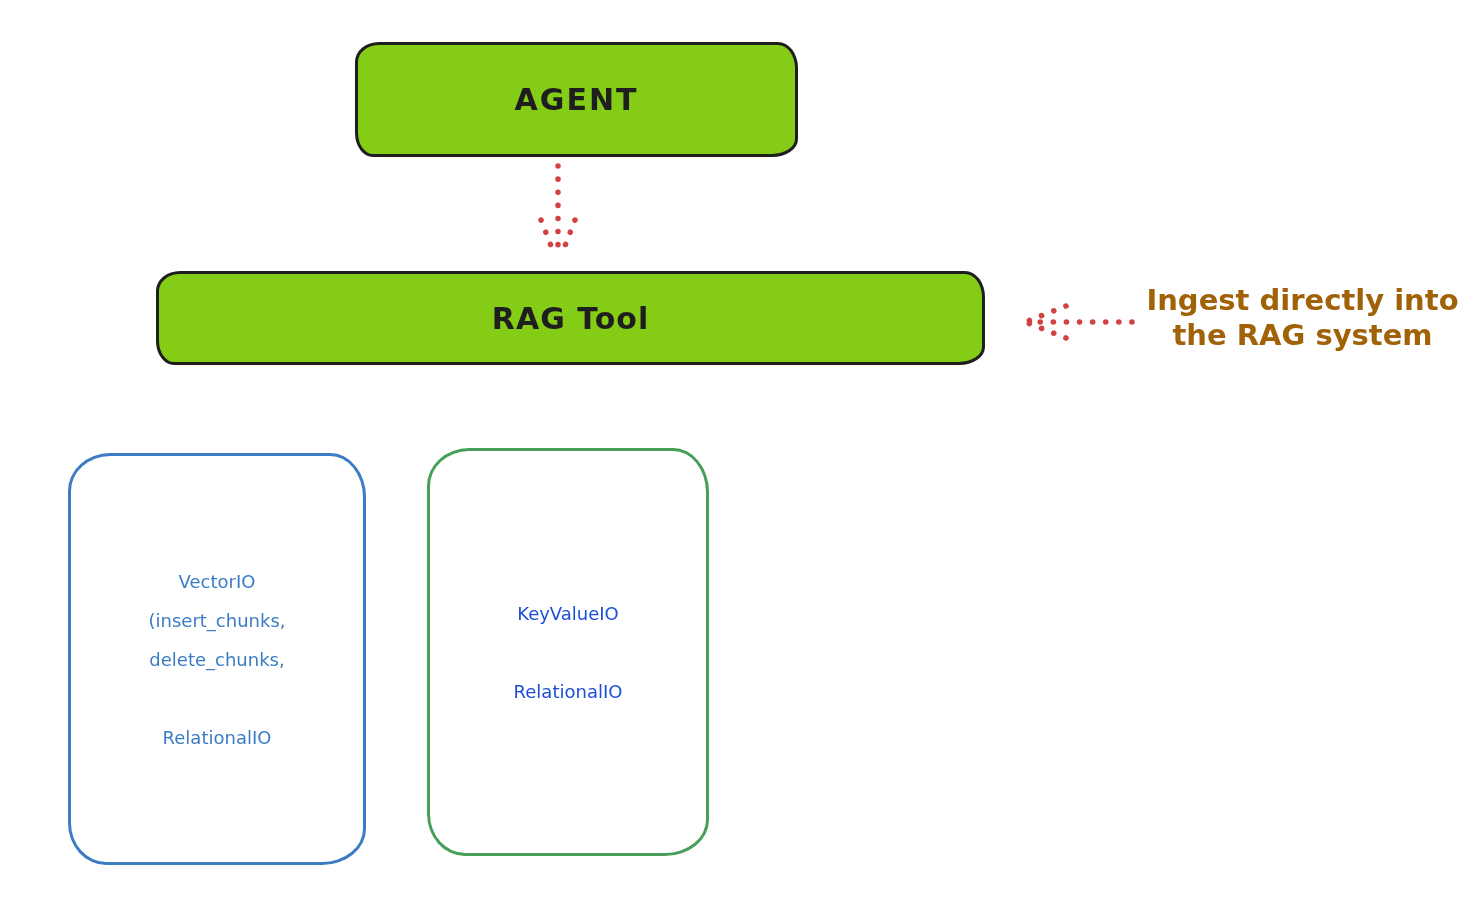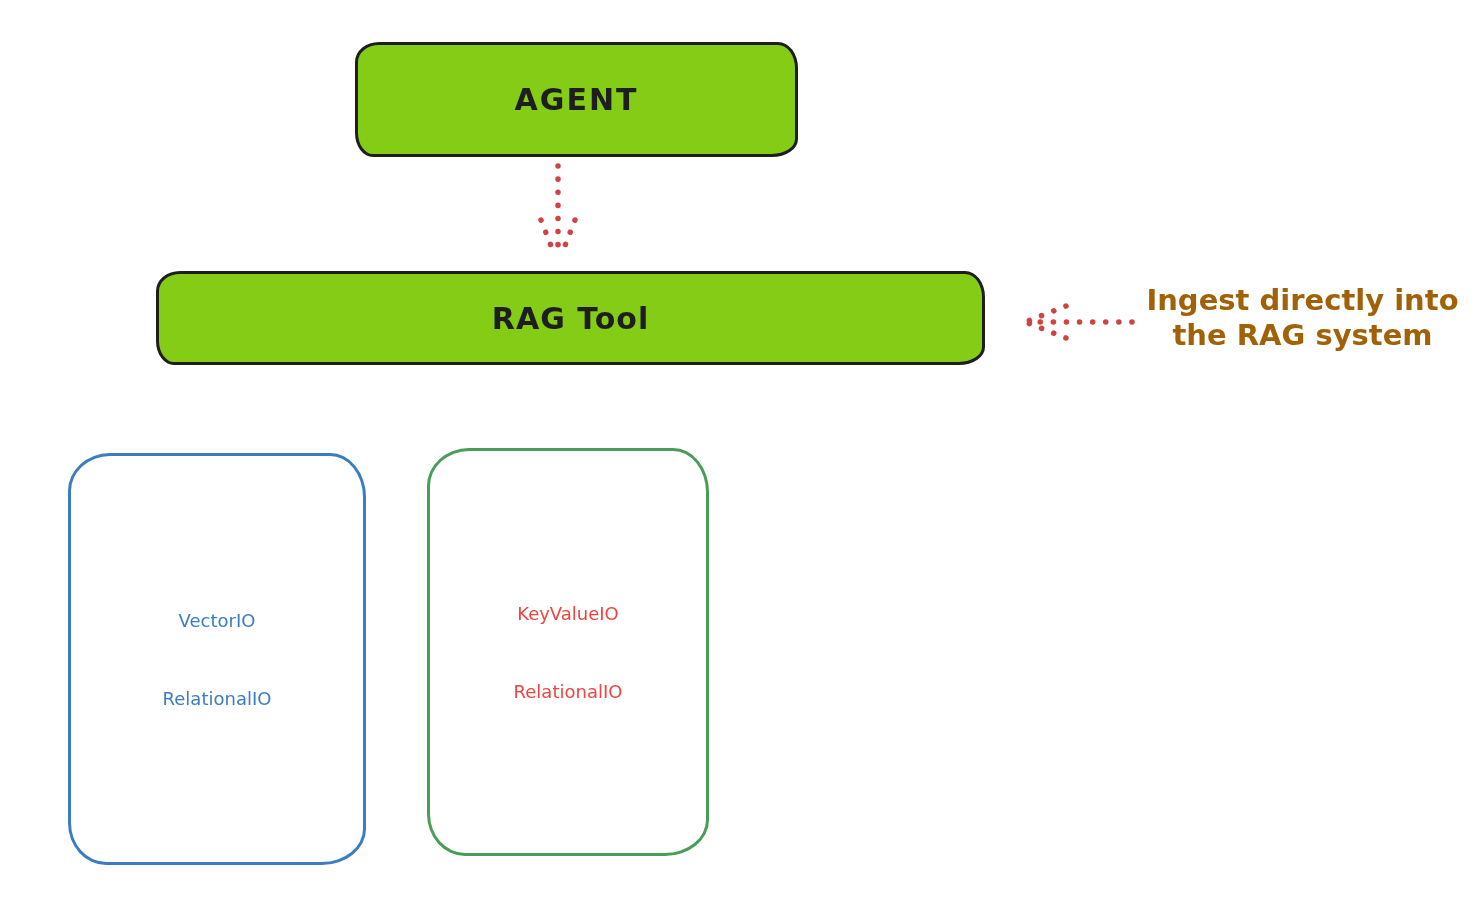--- a/index.html
+++ b/index.html
@@ -85,21 +85,21 @@
     height: 412px;
     border: 3.5px solid #3b7cc4;
     color: #3b7cc4;
   }
   .card-keyvalue {
     left: 427px;
     top: 448px;
     width: 282px;
     height: 408px;
     border: 3.5px solid #479e58;
-    color: #ef4444;
+    color: #1d4ed8;
     text-align: center;
   }
   .card-relational {
     left: 783px;
     top: 445px;
     width: 284px;
     height: 410px;
     border: 3.5px solid #9a3bb5;
     color: #9a3bb5;
   }
@@ -133,20 +133,22 @@
   </svg>
 
   <div class="annotation">
     <div>Ingest directly into</div>
     <div>the RAG system</div>
   </div>
 
   <div class="card card-vector">
     <div>
       <div>VectorIO</div>
+      <div>(insert_chunks,</div>
+      <div>delete_chunks,</div>
       <div class="card-gap"></div>
       <div>RelationalIO</div>
     </div>
   </div>
 
   <div class="card card-keyvalue">
     <div>
       <div>KeyValueIO</div>
       <div class="card-gap"></div>
       <div>RelationalIO</div>

